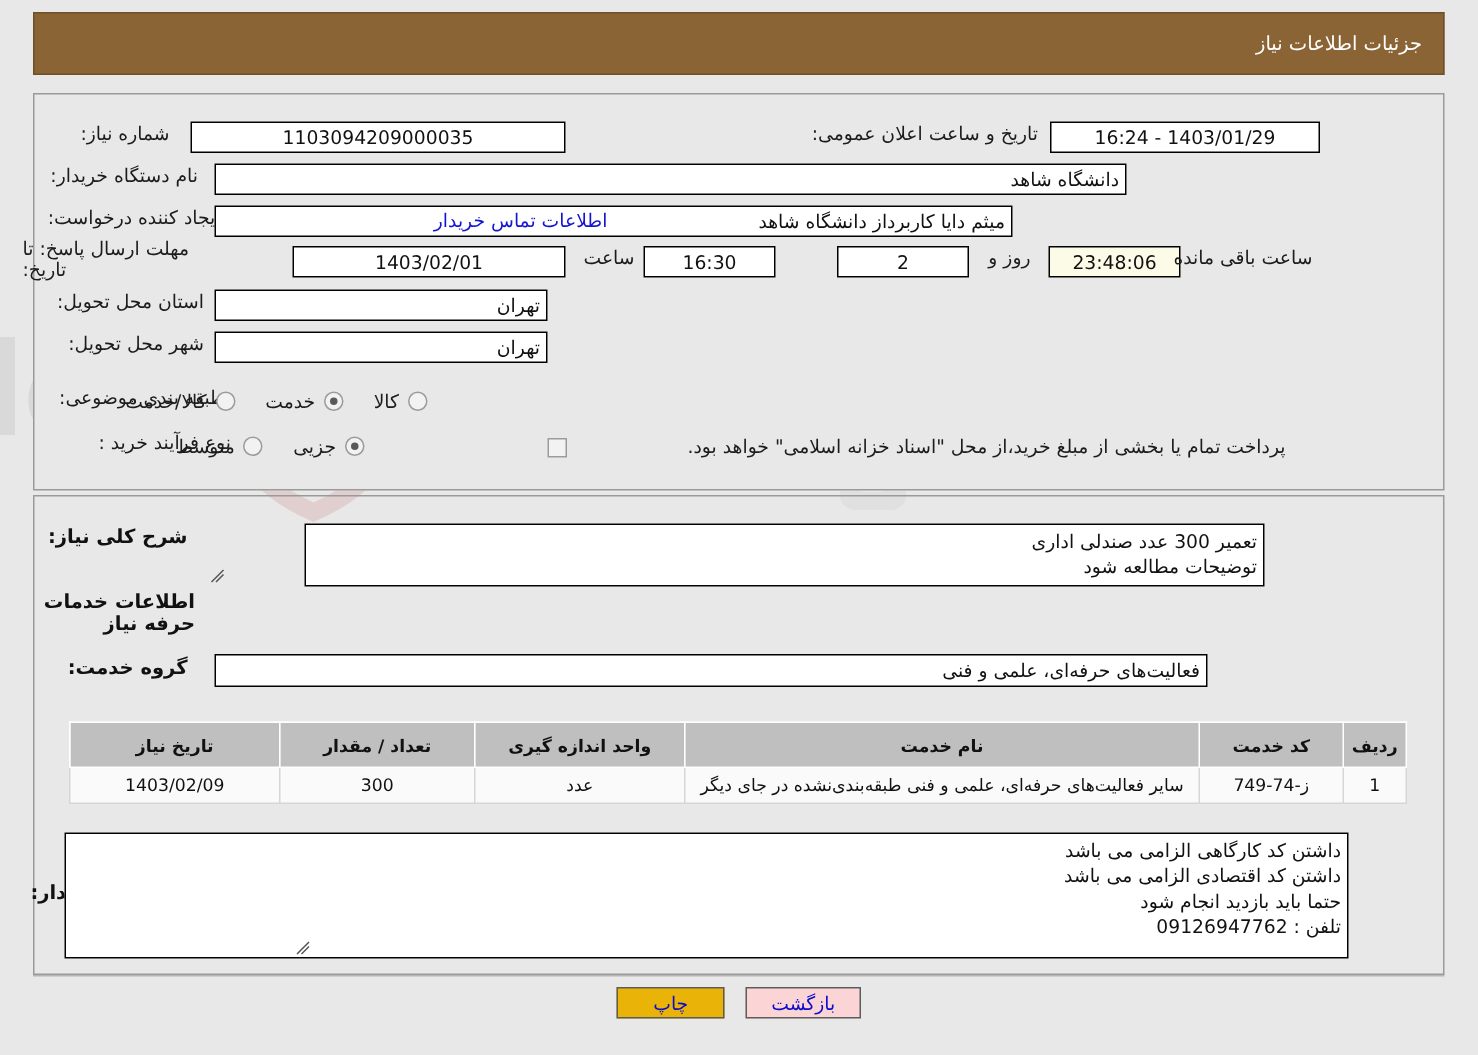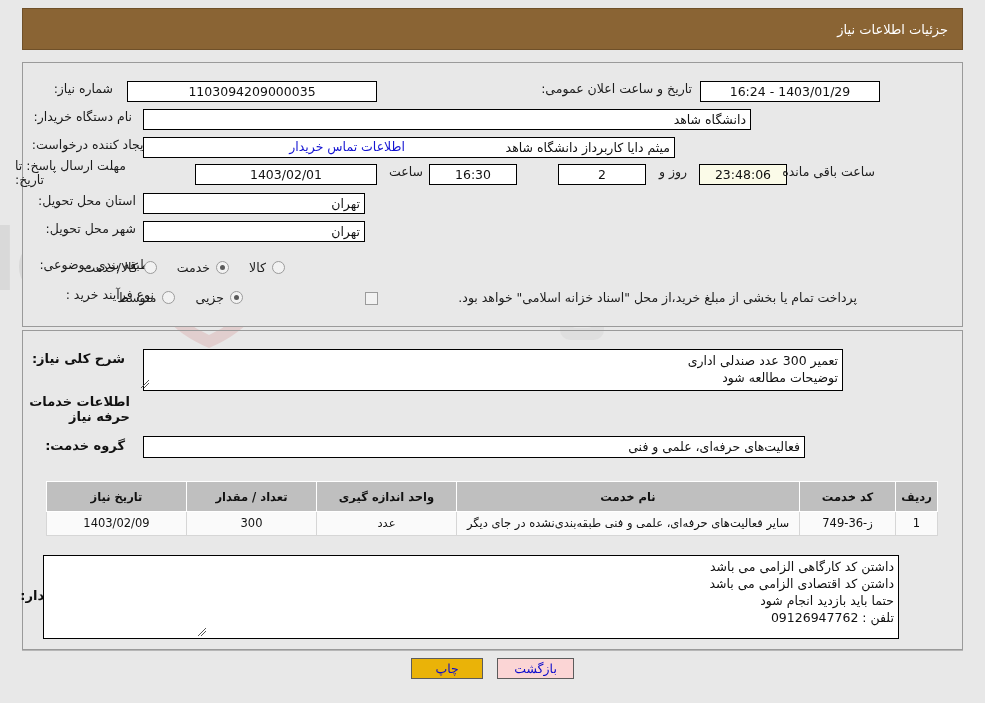--- a/index.html
+++ b/index.html
@@ -327,21 +327,21 @@
   <span class="checkbox" style="position:absolute; top:292px; right:607px; z-index:3;"></span>
   <div class="row" style="top:291px; right:128px; z-index:3;">
     <span class="lbl">پرداخت تمام یا بخشی از مبلغ خرید،از محل "اسناد خزانه اسلامی" خواهد بود.</span>
   </div>
 
   <div class="panel" id="panel-mid"></div>
 
   <div class="ta-wrap" style="top:351px; right:860px; z-index:3;">
     <span class="ta-label">شرح کلی نیاز:</span>
   </div>
-  <div class="textarea" style="position:absolute; top:349px; right:142px; width:700px; height:42px; z-index:3;">تعمیر 300 عدد صندلی اداری
+  <div class="textarea" style="position:absolute; top:349px; right:142px; width:640px; height:42px; z-index:3;">تعمیر 300 عدد صندلی اداری
 توضیحات مطالعه شود</div>
   <svg class="resize-grip" style="position:absolute; top:379px; right:835px; z-index:4;" viewBox="0 0 10 10" xmlns="http://www.w3.org/2000/svg">
     <path d="M1 9 L9 1 M4 9 L9 4" stroke="#555" stroke-width="1" fill="none"></path>
   </svg>
 
   <div class="section-title" style="top:394px; right:855px; z-index:3;">اطلاعات خدمات حرفه نیاز</div>
 
   <div class="ta-wrap" style="top:438px; right:860px; z-index:3;">
     <span class="ta-label">گروه خدمت:</span>
   </div>
@@ -362,21 +362,21 @@
         <th>کد خدمت</th>
         <th>نام خدمت</th>
         <th>واحد اندازه گیری</th>
         <th>تعداد / مقدار</th>
         <th>تاریخ نیاز</th>
       </tr>
     </thead>
     <tbody>
       <tr>
         <td>1</td>
-        <td>ز-36-749</td>
+        <td>ز-74-749</td>
         <td>سایر فعالیت‌های حرفه‌ای، علمی و فنی طبقه‌بندی‌نشده در جای دیگر</td>
         <td>عدد</td>
         <td>300</td>
         <td>1403/02/09</td>
       </tr>
     </tbody>
   </table>
 
   <div class="ta-wrap" style="top:588px; right:855px; z-index:3;">
     <span class="ta-label">توضیحات خریدار:</span>

